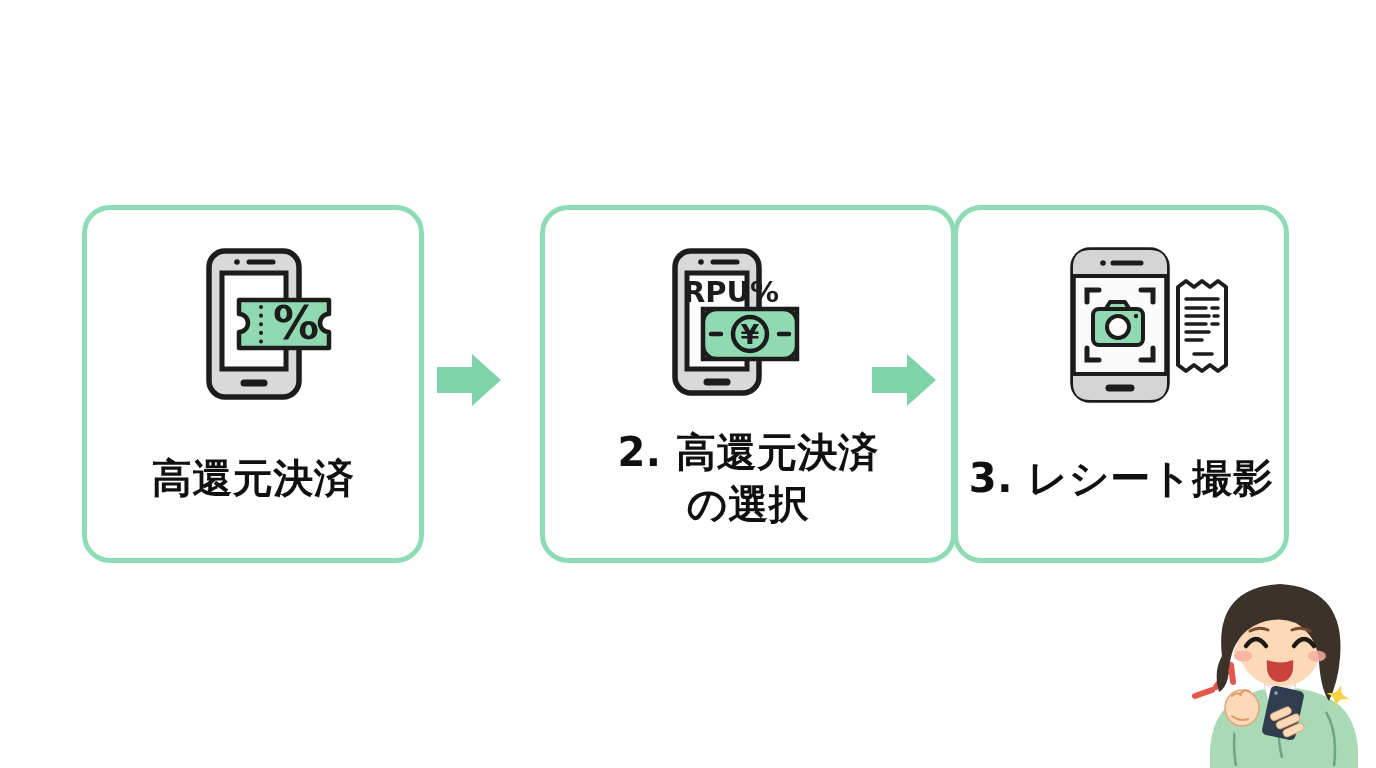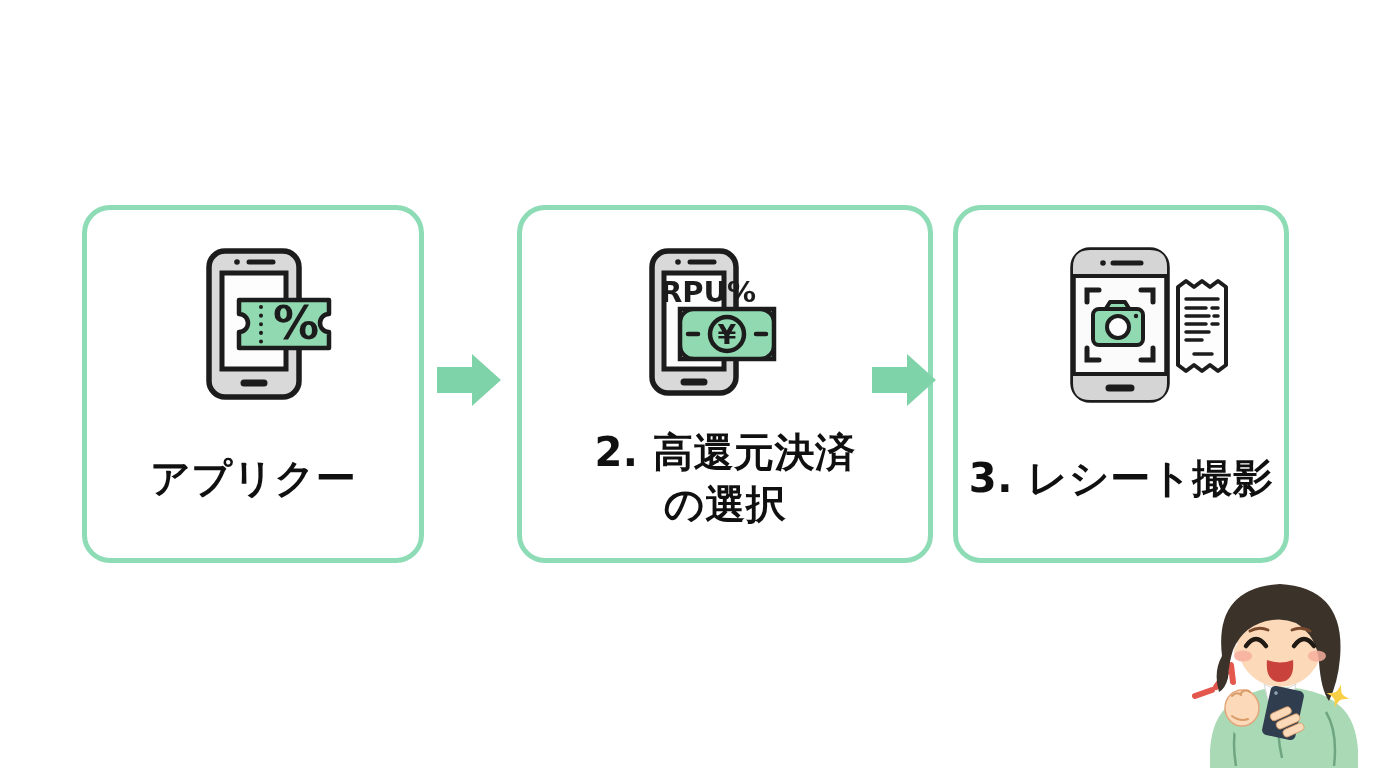--- a/index.html
+++ b/index.html
@@ -6,21 +6,21 @@
   .stage{
     position:relative; width:1376px; height:768px; overflow:hidden;
     background:#ffffff;
     font-family:"DejaVu Sans","Liberation Sans",sans-serif;
   }
   .card{
     position:absolute; top:205px; height:358px; box-sizing:border-box;
     background:#ffffff; border:5px solid #8edcb6; border-radius:28px;
   }
   .card-1{left:82px;  width:342px;}
-  .card-2{left:517px; width:416px;}
+  .card-2{left:540px; width:416px;}
   .card-3{left:953px; width:336px;}
   .icon-box{position:absolute;}
   .card-label{
     position:absolute; left:0; right:0; top:196px; bottom:8px;
     display:flex; flex-direction:column; align-items:center; justify-content:center;
     font-weight:bold; font-size:40px; line-height:52px; color:#101010; letter-spacing:0.5px;
     text-align:center; white-space:nowrap;
   }
   .card-label .line:empty{display:none;}
   .arrow{position:absolute; top:352px; width:66px; height:56px;}
@@ -38,21 +38,21 @@
       <rect x="12" y="5" width="90" height="146" rx="16" fill="#d9d9d9" stroke="#1c1c1c" stroke-width="5.5"></rect>
       <rect x="25" y="27" width="64" height="96" fill="#fdfdfd" stroke="#1c1c1c" stroke-width="5"></rect>
       <circle cx="40" cy="16" r="2.8" fill="#1c1c1c"></circle>
       <path d="M 52,16 L 76,16" stroke="#1c1c1c" stroke-width="5" stroke-linecap="round"></path>
       <path d="M 47,137 L 67,137" stroke="#1c1c1c" stroke-width="7" stroke-linecap="round"></path>
       <path d="M 42,54 L 132,54 L 132,68 A 9 9 0 0 0 132,86 L 132,102 L 42,102 L 42,86 A 9 9 0 0 0 42,68 Z" fill="#91d9b1" stroke="#1c1c1c" stroke-width="4.5" stroke-linejoin="round"></path>
       <path d="M 64,61 L 64,96" stroke="#1c1c1c" stroke-width="4" stroke-linecap="round" stroke-dasharray="0.1 8.5"></path>
       <text x="99" y="93" text-anchor="middle" font-size="46" font-weight="bold" fill="#1c1c1c">%</text>
     </svg>
     <div class="card-label">
-      <div class="line">アプリクー</div>
+      <div class="line">高還元決済</div>
     </div>
   </div>
 
   <svg class="arrow arrow-1" viewBox="0 0 66 56">
     <polygon points="0,15 35,15 35,2 64,28 35,54 35,41 0,41" fill="#7fd3a9"></polygon>
   </svg>
 
   <div class="card card-2">
     <svg class="icon-box" style="left:120px; top:35px;" width="155" height="160" viewBox="0 0 155 160">
       <rect x="10" y="6" width="84" height="142" rx="16" fill="#d9d9d9" stroke="#1c1c1c" stroke-width="5.5"></rect>

